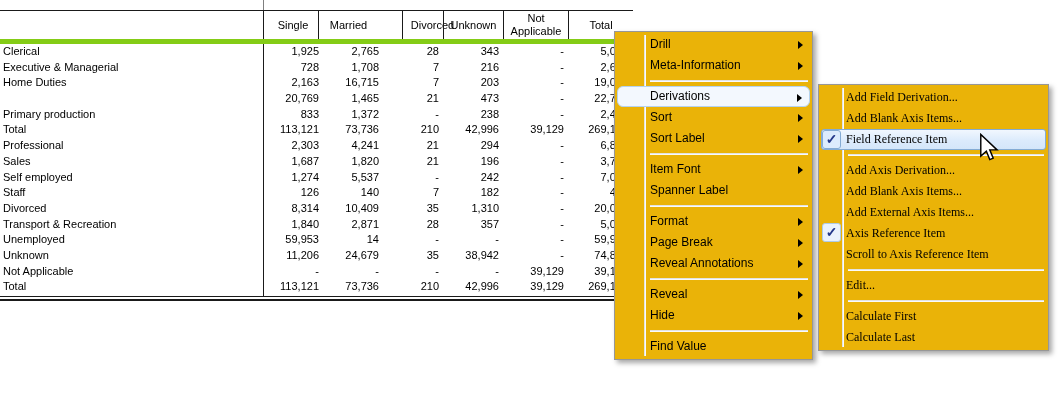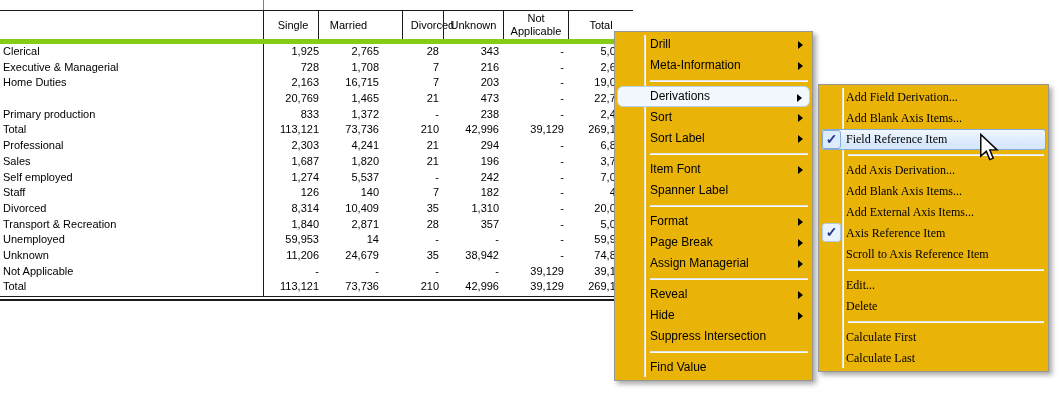--- a/index.html
+++ b/index.html
@@ -257,41 +257,39 @@
     <div class="sep"></div>
     <div class="menu-item open-hl"><span>Derivations</span><span class="arrow"></span></div>
     <div class="menu-item"><span>Sort</span><span class="arrow"></span></div>
     <div class="menu-item"><span>Sort Label</span><span class="arrow"></span></div>
     <div class="sep"></div>
     <div class="menu-item"><span>Item Font</span><span class="arrow"></span></div>
     <div class="menu-item"><span>Spanner Label</span></div>
     <div class="sep"></div>
     <div class="menu-item"><span>Format</span><span class="arrow"></span></div>
     <div class="menu-item"><span>Page Break</span><span class="arrow"></span></div>
-    <div class="menu-item"><span>Assign Managerial</span><span class="arrow"></span></div>
+    <div class="menu-item"><span>Reveal Annotations</span><span class="arrow"></span></div>
     <div class="sep"></div>
     <div class="menu-item"><span>Reveal</span><span class="arrow"></span></div>
     <div class="menu-item"><span>Hide</span><span class="arrow"></span></div>
-    <div class="menu-item"><span>Suppress Intersection</span></div>
     <div class="sep"></div>
     <div class="menu-item"><span>Find Value</span></div>
   </div>
 <div class="menu menu2" id="menu2">
     <div class="menu-item"><span>Add Field Derivation...</span></div>
     <div class="menu-item"><span>Add Blank Axis Items...</span></div>
     <div class="menu-item hover-hl"><span class="check">✓</span><span>Field Reference Item</span></div>
     <div class="sep"></div>
     <div class="menu-item"><span>Add Axis Derivation...</span></div>
     <div class="menu-item"><span>Add Blank Axis Items...</span></div>
     <div class="menu-item"><span>Add External Axis Items...</span></div>
     <div class="menu-item"><span class="check">✓</span><span>Axis Reference Item</span></div>
     <div class="menu-item"><span>Scroll to Axis Reference Item</span></div>
     <div class="sep"></div>
     <div class="menu-item"><span>Edit...</span></div>
-    <div class="menu-item"><span>Delete</span></div>
     <div class="sep"></div>
     <div class="menu-item"><span>Calculate First</span></div>
     <div class="menu-item"><span>Calculate Last</span></div>
   </div>
 
 <div class="cursor">
   <svg width="20" height="30" viewBox="0 0 13.5 21">
     <path d="M1,1 L1,16.2 L4.9,12.7 L7.3,18.6 L9.7,17.6 L7.3,11.8 L12.4,11.8 Z" fill="#ffffff" stroke="#000000" stroke-width="1"></path>
   </svg>
 </div>

